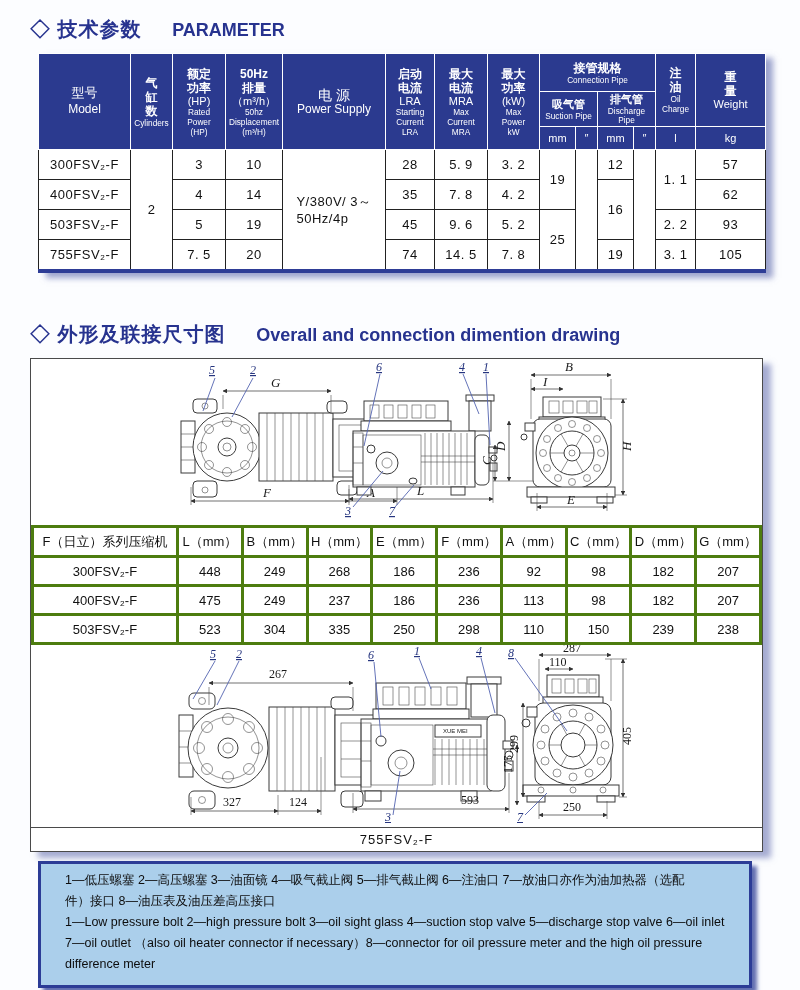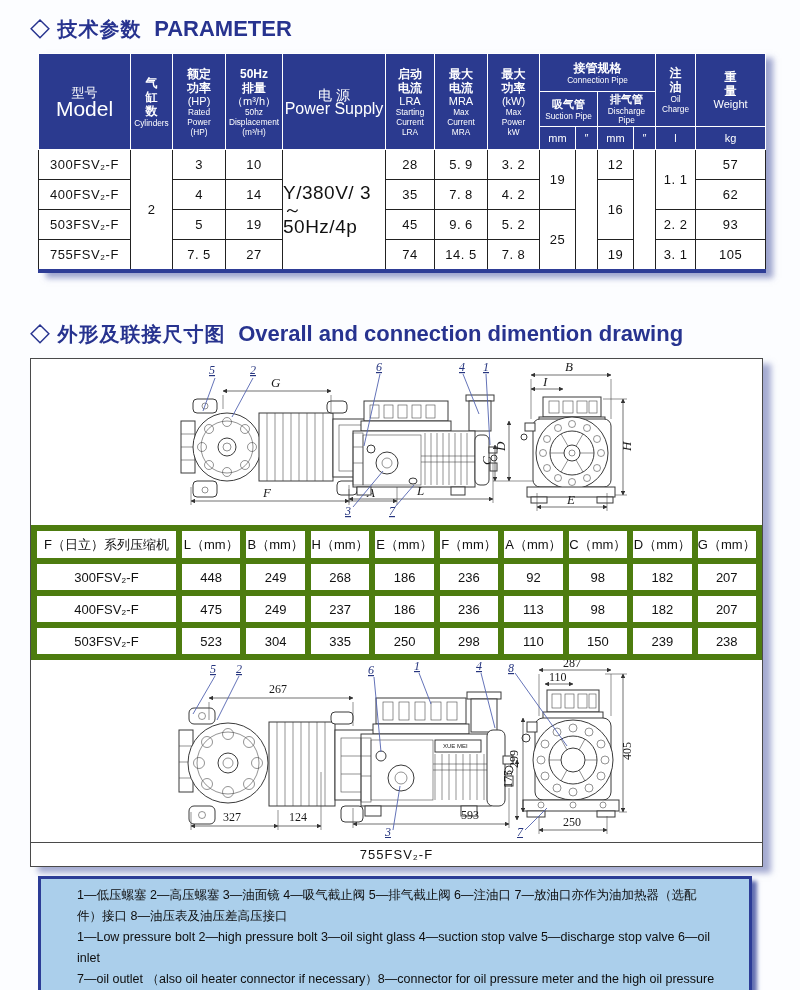--- a/index.html
+++ b/index.html
@@ -1,59 +1,59 @@
 <!DOCTYPE html>
 <html><head>
 <meta charset="utf-8">
 <style>
   html,body{margin:0;padding:0;background:#fcfdff;}
   body{width:800px;height:990px;font-family:"Liberation Sans",sans-serif;color:#111;overflow:hidden;}
   .sec-title{margin:16px 0 0 30px;font-weight:bold;font-size:20px;color:#27338f;letter-spacing:1px;}
-  .sec-title .en{font-size:22px;letter-spacing:0;margin-left:6px;}
+  .sec-title .en{font-size:18px;letter-spacing:0;margin-left:24px;}
 
   
   .ptable-wrap{margin:10px 0 0 38px;width:727px;box-shadow:8px 5px 6px rgba(92,104,172,.6);}
   table.ptable{border-collapse:collapse;table-layout:fixed;width:727px;background:#fff;
     border:1px solid #23264f;border-bottom:4px solid #2e3d96;}
   table.ptable th{background:#2b3a8f;color:#fff;border:1px solid #fff;font-weight:normal;
     padding:0;vertical-align:middle;text-align:center;overflow:hidden;}
   table.ptable td{border:1px solid #222;text-align:center;font-size:13px;height:29px;
     padding:0;letter-spacing:.5px;}
   .zh1{font-size:13px;font-weight:normal;line-height:15px;}
   .zh2{font-size:12px;font-weight:bold;line-height:14px;}
   .en1{font-size:11px;line-height:12px;}
   .en2{font-size:9px;line-height:10px;transform:scale(.92);}
   .vstack{width:1.1em;margin:0 auto;word-break:break-all;line-height:14px;font-size:12px;font-weight:bold;}
   .unit{font-size:11px;font-weight:bold;margin-top:12px;}
-  .psupply{display:inline-block;text-align:left;font-size:19px;line-height:17px;}
+  .psupply{display:inline-block;text-align:left;font-size:13px;line-height:17px;}
 
   
   .bigbox{margin:10px 0 0 30px;width:731px;border:1px solid #4a4a4a;background:#fff;
     box-shadow:8px 6px 6px rgba(92,104,172,.55);}
   table.dtable{border-collapse:collapse;table-layout:fixed;width:100%;}
-  table.dtable td{border:6px solid #4d7c0f;text-align:center;font-size:13px;height:26px;padding:0;}
+  table.dtable td{border:3px solid #4d7c0f;text-align:center;font-size:13px;height:26px;padding:0;}
   table.dtable tr.hd td{height:27px;font-size:13px;}
   .model-label-row{border-top:1px solid #4a4a4a;height:23px;display:flex;align-items:center;justify-content:center;
     font-size:13px;letter-spacing:1px;}
 
   
   .o{fill:#fff;stroke:#3a3a3a;stroke-width:1;}
   .t{fill:none;stroke:#4a4a4a;stroke-width:.6;}
   .d{stroke:#333;stroke-width:.7;fill:none;}
   .co{stroke:#5263b0;stroke-width:.9;fill:none;}
   text.dimL{font-family:"Liberation Serif",serif;font-style:italic;font-size:13px;fill:#1a1a1a;}
   text.dimN{font-family:"Liberation Serif",serif;font-size:12px;fill:#1a1a1a;}
   text.call{font-family:"Liberation Serif",serif;font-style:italic;font-size:12px;fill:#26357f;text-decoration:underline;}
   text.brand{font-family:"Liberation Sans",sans-serif;font-size:6px;fill:#222;}
 
   
   .legend{margin:9px 0 0 38px;width:708px;background:#abcfeb;border:3px solid #2c3c96;
     box-shadow:5px 5px 4px rgba(46,61,150,.75);padding:6px 0 10px 0;}
   .legend-title{text-align:center;font-size:15px;font-weight:bold;margin:2px 0 6px 0;color:#0d0d0d;}
-  .legend-line{font-size:12.5px;line-height:21px;margin:0 14px 0 36px;color:#0d0d0d;}
+  .legend-line{font-size:12.5px;line-height:21px;margin:0 14px 0 24px;color:#0d0d0d;}
 </style>
 </head>
 <body>
 
 <div class="sec-title">
   <span>◇ 技术参数</span>
   <span class="en">PARAMETER</span>
 </div>
 
 <div class="ptable-wrap">
@@ -71,21 +71,21 @@
         <col style="width:22px">
         <col style="width:36px">
         <col style="width:22px">
     <col style="width:40px">
         <col style="width:70px">
   </colgroup>
   <tbody>
         <tr style="height:38px">
     <th rowspan="3">
       <div class="zh1">型号</div>
-      <div style="font-size:21px;line-height:18px">Model</div>
+      <div style="font-size:12px;line-height:18px">Model</div>
     </th>
     <th rowspan="3">
       <div class="vstack">气缸数</div>
       <div class="en2">Cylinders</div>
     </th>
     <th rowspan="3">
       <div class="zh2">额定</div>
       <div class="zh2">功率</div>
       <div class="en1">(HP)</div>
       <div class="en2">Rated</div>
@@ -95,21 +95,21 @@
     <th rowspan="3">
       <div class="zh2">50Hz</div>
       <div class="zh2">排量</div>
       <div class="en1">（m³/h）</div>
       <div class="en2">50hz</div>
       <div class="en2">Displacement</div>
       <div class="en2">(m³/H)</div>
     </th>
     <th rowspan="3">
       <div class="zh1" style="font-size:14px">电  源</div>
-      <div class="en1" style="font-size:16px">Power Supply</div>
+      <div class="en1" style="font-size:12px">Power Supply</div>
     </th>
     <th rowspan="3">
       <div class="zh2">启动</div>
       <div class="zh2">电流</div>
       <div class="en1">LRA</div>
       <div class="en2">Starting</div>
       <div class="en2">Current</div>
       <div class="en2">LRA</div>
     </th>
     <th rowspan="3">
@@ -198,21 +198,21 @@
     <td>45</td>
     <td>9. 6</td>
     <td>5. 2</td>
     <td rowspan="2">25</td>
     <td>2. 2</td>
     <td>93</td>
   </tr>
   <tr>
     <td>755FSV₂-F</td>
     <td>7. 5</td>
-    <td>27</td>
+    <td>20</td>
     <td>74</td>
     <td>14. 5</td>
     <td>7. 8</td>
     <td>19</td>
     <td>3. 1</td>
     <td>105</td>
   </tr>
 </tbody>
     </table>
 </div>

